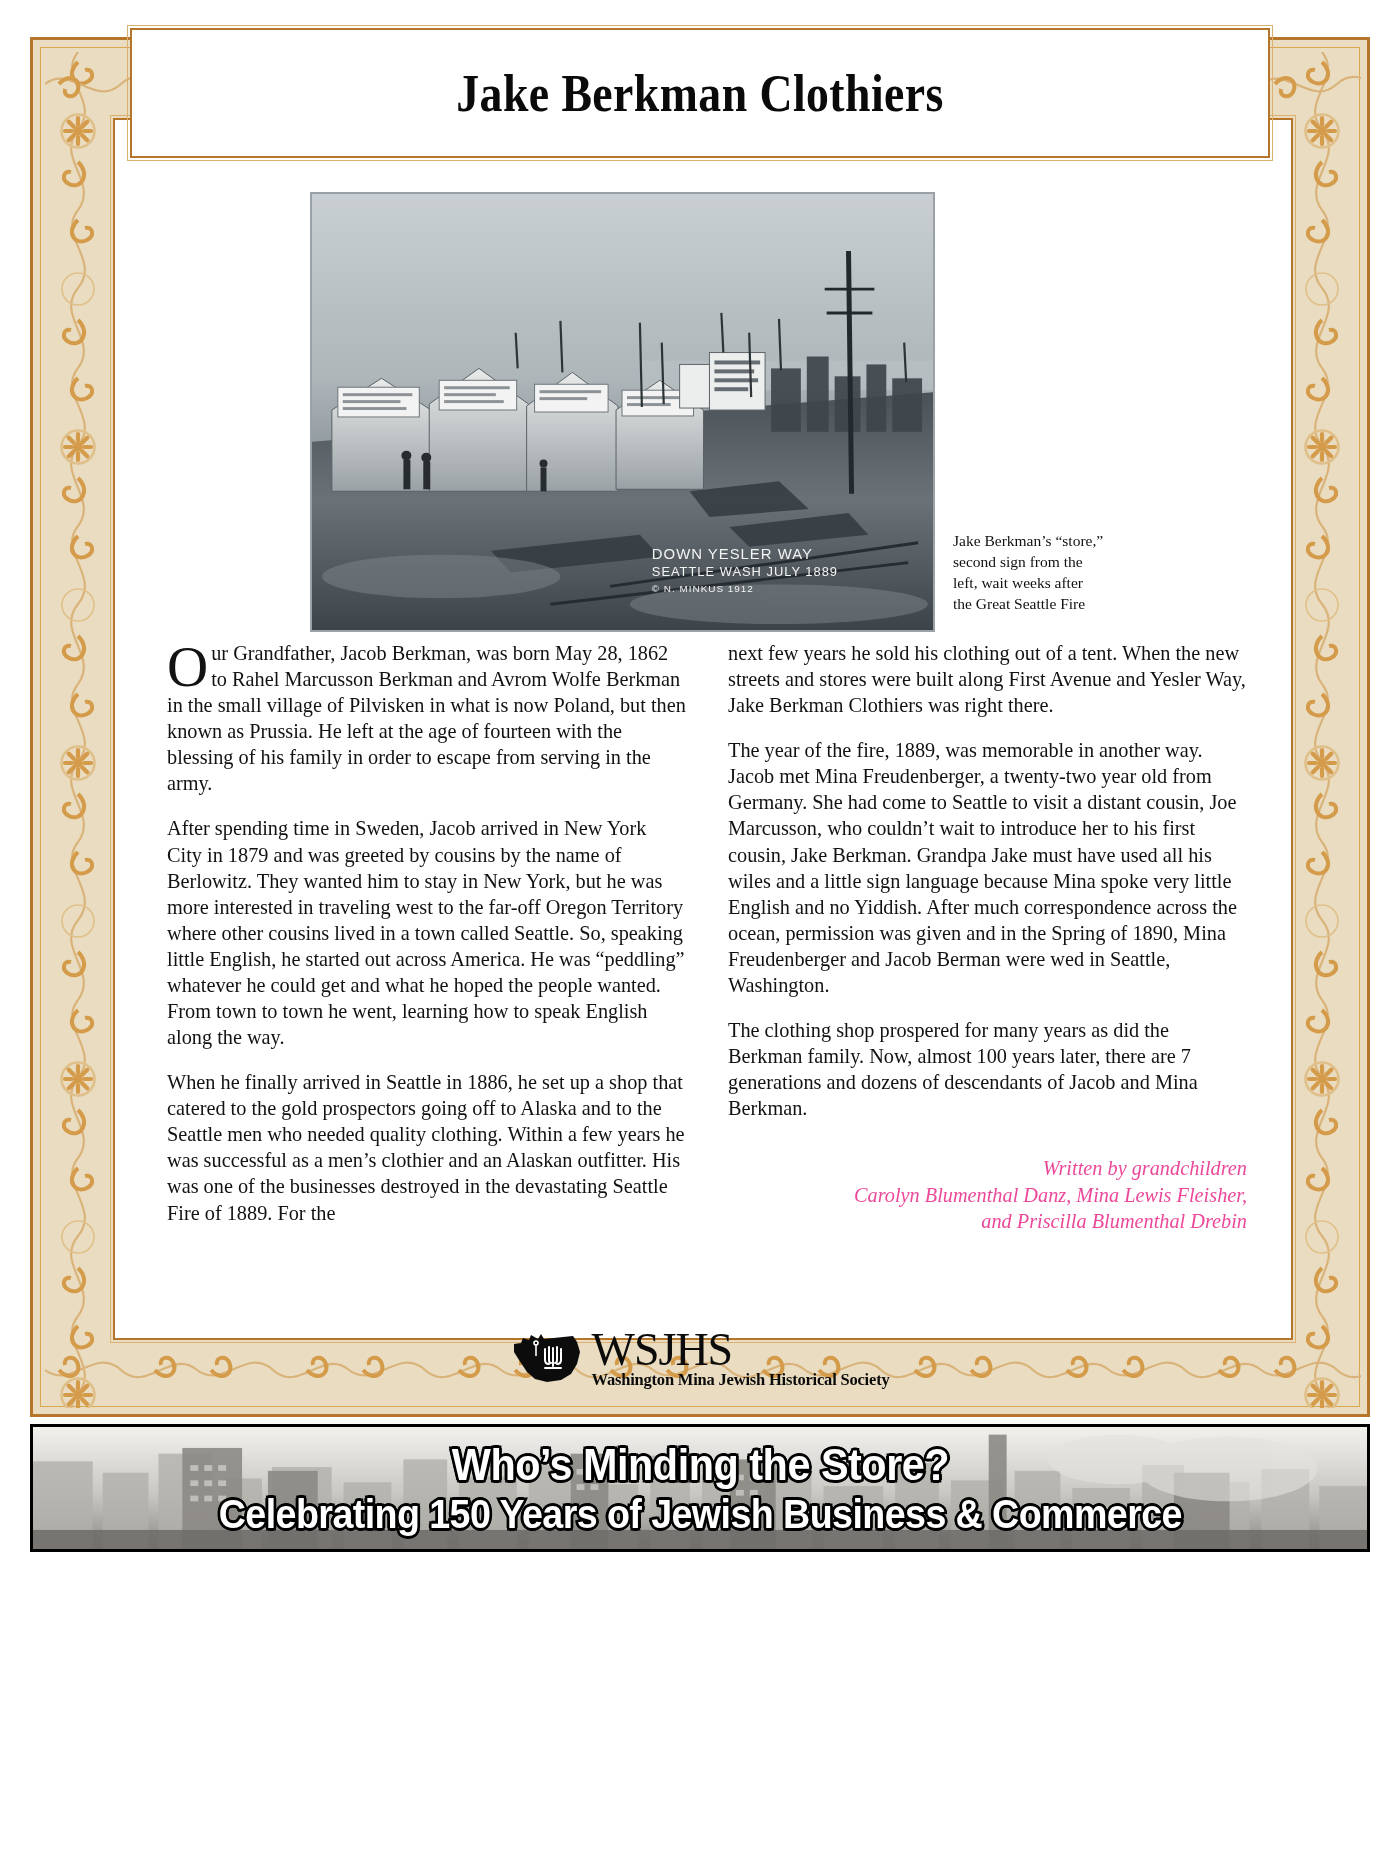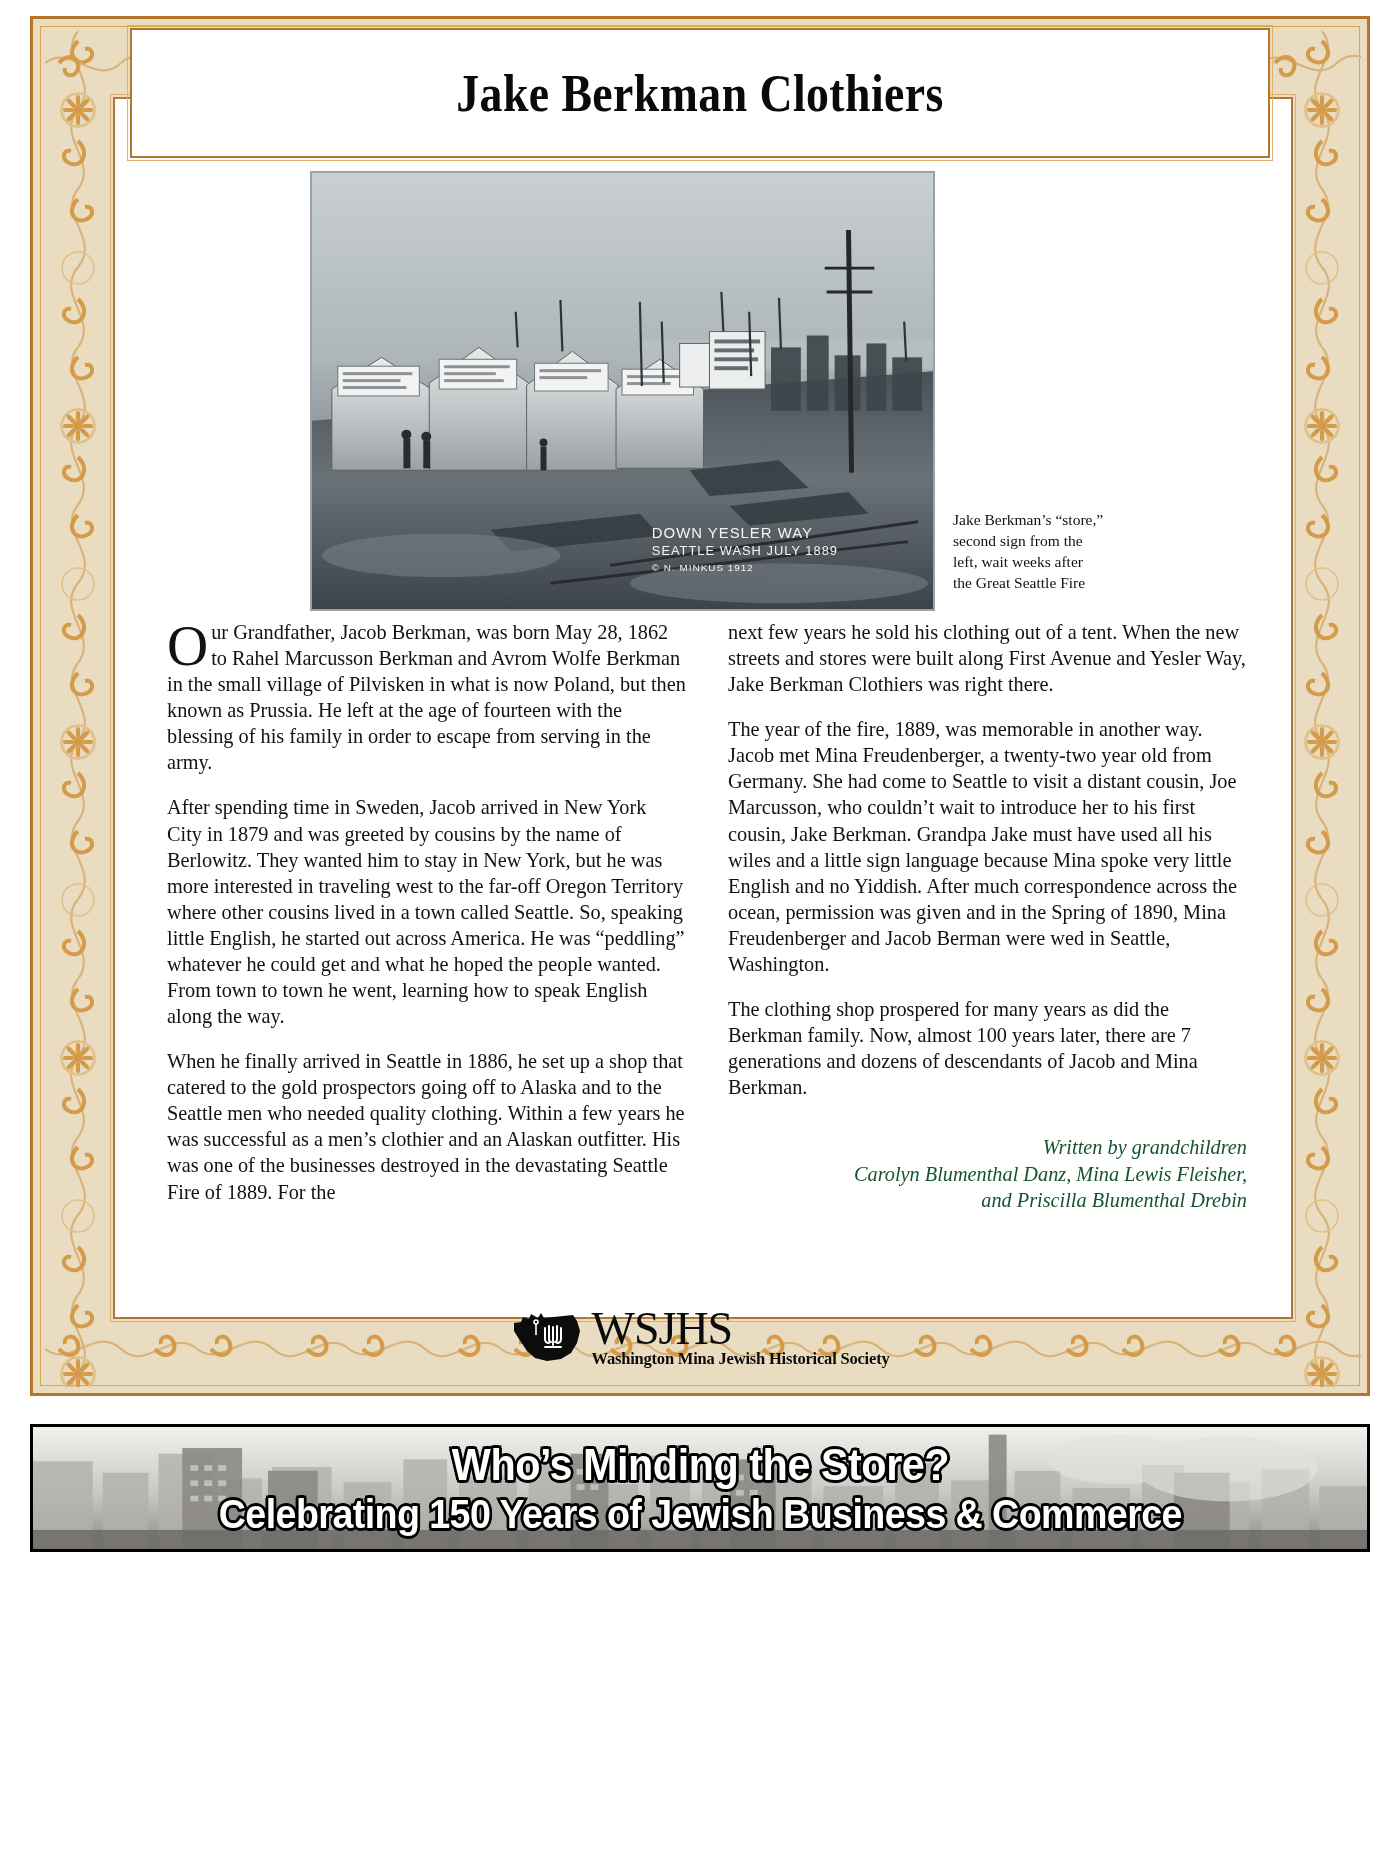--- a/index.html
+++ b/index.html
@@ -16,21 +16,21 @@
     width: 1400px;
     height: 1867px;
     background: #ffffff;
     overflow: hidden;
   }
 
   
   #frame {
     position: absolute;
     left: 30px;
-    top: 16px;
+    top: 37px;
     width: 1340px;
     height: 1380px;
     background: #e9dcc1;
     border: 3px solid #b5762b;
     overflow: hidden;
   }
 
   
   #frame-inner-line {
     position: absolute;
@@ -142,21 +142,21 @@
     padding: 4px 3px 0 0;
     font-family: "Liberation Serif", serif;
   }
 
   #byline {
     margin-top: 34px;
     font-style: italic;
     font-size: 20.3px;
     line-height: 1.30;
     text-align: right;
-    color: #14532d;
+    color: #ec4899;
   }
 
   
   #logo {
     position: absolute;
     left: 0; right: 0;
     bottom: 18px;
     height: 74px;
     display: flex;
     align-items: center;

